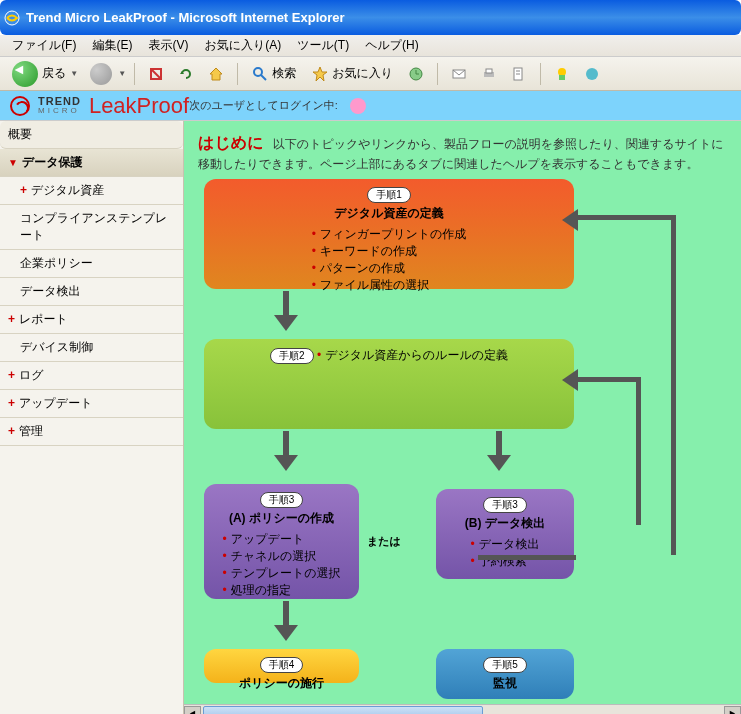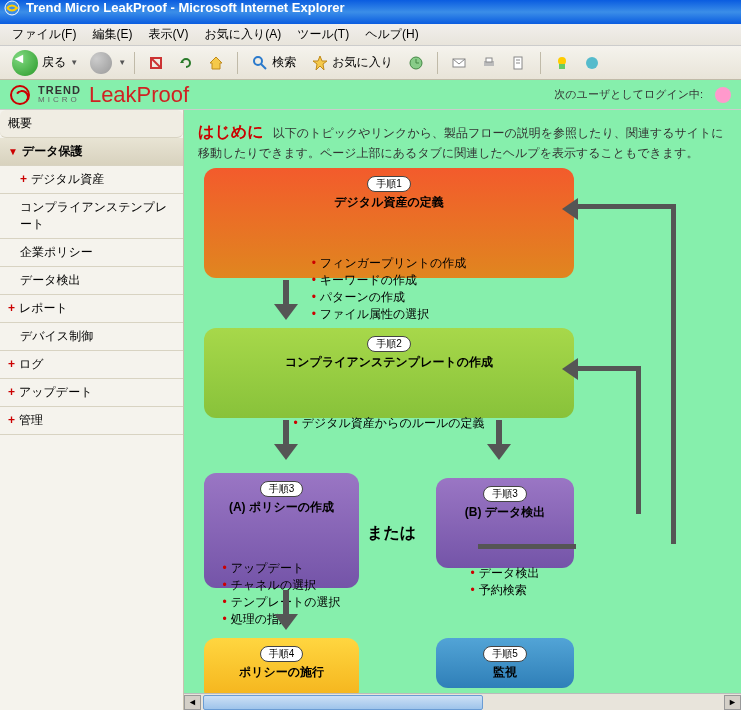--- a/index.html
+++ b/index.html
@@ -1,32 +1,32 @@
 <!DOCTYPE html>
 <html><head>
 <meta charset="utf-8">
 <style>
 * { margin: 0; padding: 0; box-sizing: border-box; }
 body { font-family: "MS PGothic", "Meiryo", sans-serif; font-size: 12px; background: #fff; width: 741px; height: 714px; overflow: hidden; }
 
-.titlebar { background: linear-gradient(to bottom, #0a5ce0, #3b8ee8 50%, #0a5ce0); color: #fff; height: 24px; display: flex; align-items: flex-start; padding: 0 4px; }
+.titlebar { background: linear-gradient(to bottom, #0a5ce0, #3b8ee8 50%, #0a5ce0); color: #fff; height: 35px; display: flex; align-items: center; padding: 0 4px; border-radius: 6px; }
 .titlebar .ie-icon { width: 16px; height: 16px; margin-right: 6px; }
 .titlebar-text { font-weight: bold; font-size: 13px; }
 
 .menubar { background: linear-gradient(to bottom, #f1efec, #e8e4db); height: 22px; display: flex; align-items: center; padding: 0 4px; border-bottom: 1px solid #ccc; }
 .menubar .menu-item { padding: 2px 8px; cursor: default; }
 
 .toolbar { background: linear-gradient(to bottom, #f5f3ed, #e8e4d8); height: 34px; display: flex; align-items: center; padding: 0 6px; gap: 4px; border-bottom: 1px solid #c0baa8; }
 .tbtn { display: inline-flex; align-items: center; justify-content: center; width: 24px; height: 24px; border-radius: 3px; margin: 0 1px; }
 .tbtn-lg { display: inline-flex; align-items: center; height: 26px; padding: 0 6px; border-radius: 3px; gap: 4px; }
 .back-btn { background: radial-gradient(circle at 30% 30%, #7fd87f, #2a9a2a); width: 26px; height: 26px; border-radius: 50%; color: #fff; font-size: 14px; }
 .fwd-btn { background: radial-gradient(circle at 30% 30%, #ccc, #999); width: 22px; height: 22px; border-radius: 50%; }
 .toolbar .sep { width: 1px; height: 22px; background: #c0baa8; margin: 0 4px; }
 
-.appheader { background: #86efac; height: 30px; display: flex; align-items: center; padding: 0 10px; border-bottom: 1px solid #ccc; justify-content: space-between; }
+.appheader { background: #7dd3fc; height: 30px; display: flex; align-items: center; padding: 0 10px; border-bottom: 1px solid #ccc; justify-content: flex-start; }
 .brand { display: flex; align-items: center; gap: 8px; }
 .tm-logo { width: 20px; height: 20px; border: 2px solid #c00; border-radius: 50%; position: relative; }
 .tm-logo::after { content: ""; position: absolute; width: 10px; height: 10px; border: 2px solid #c00; border-radius: 50%; border-left-color: transparent; border-bottom-color: transparent; top: 3px; left: 3px; transform: rotate(-10deg);}
 .brand-trend { font-size: 11px; color: #333; font-weight: bold; letter-spacing: 1px; line-height: 1; }
 .brand-micro { font-size: 8px; color: #666; letter-spacing: 3px; line-height: 1; }
 .brand-product { font-size: 22px; color: #d02222; margin-left: 0; }
 .login-info { font-size: 11px; color: #333; display: flex; align-items: center; gap: 12px; }
 .user-ico { width: 16px; height: 16px; background: #f9c; border-radius: 50%; }
 
 .main { display: flex; height: 600px; }
@@ -39,29 +39,29 @@
 .side-item .arrow { color: #c00; font-size: 10px; margin-right: 4px; }
 
 .content { flex: 1; overflow: hidden; background: #86efac; position: relative; }
 .intro { padding: 10px 14px 6px; font-size: 12px; color: #333; line-height: 1.5; }
 .intro-head { color: #c00; font-size: 16px; font-weight: bold; margin-right: 6px; }
 
 .flowwrap { padding: 4px 10px 0 20px; position: relative; height: 530px; }
 .flowbox { border-radius: 12px; padding: 8px 12px 10px; color: #000; font-size: 12px; position: absolute; text-align: center; }
 .flowbox .stephdr { display: inline-block; border: 1px solid #444; border-radius: 8px; background: #fff; font-size: 10px; padding: 0 8px; margin-bottom: 2px; }
 .flowbox .boxtitle { font-weight: bold; margin-bottom: 4px; }
-.flowbox ul { list-style: none; text-align: left; display: inline-block; margin-top: 40px; }
+.flowbox ul { list-style: none; text-align: left; display: inline-block; }
 .flowbox ul li::before { content: "\2022"; color: #c00; margin-right: 4px; }
 
 .box1 { background: linear-gradient(to bottom, #f35b2c, #e0861f); left: 20px; top: 0; width: 370px; height: 110px; }
 .box2 { background: linear-gradient(to bottom, #a7d84a, #88c23a); left: 20px; top: 160; width: 370px; height: 90px; top: 160px; }
 .box3a { background: linear-gradient(to bottom, #9a76c4, #7454a8); left: 20px; top: 305px; width: 155px; height: 115px; }
 .box3b { background: linear-gradient(to bottom, #9a76c4, #7454a8); left: 252px; top: 310px; width: 138px; height: 90px; }
-.or-label { position: absolute; left: 183px; top: 355px; font-weight: bold; font-size: 16px; }
-.box4 { background: linear-gradient(to bottom, #ffd640, #f4b21a); left: 20px; top: 470px; width: 155px; height: 64px; }
+.or-label { position: absolute; left: 183px; top: 355px; font-weight: bold; font-size: 11px; }
+.box4 { background: linear-gradient(to bottom, #ffd640, #f4b21a); left: 20px; top: 470px; width: 155px; height: 34px; }
 .box5 { background: linear-gradient(to bottom, #52a4d6, #2f7fb8); left: 252px; top: 470px; width: 138px; height: 50px; }
 
 .arrow-down { position: absolute; width: 24px; height: 40px; }
 .arrow-down::before { content:""; position:absolute; left:9px; top:0; width:6px; height:26px; background:#555;}
 .arrow-down::after { content:""; position:absolute; left:0; top:24px; width:0; height:0; border-left:12px solid transparent; border-right:12px solid transparent; border-top:16px solid #555;}
 .ad1 { left: 90px; top: 112px; }
 .ad2 { left: 90px; top: 252px; }
 .ad3 { left: 303px; top: 252px; }
 .ad4 { left: 90px; top: 422px; }
 
@@ -226,21 +226,20 @@
           <li>フィンガープリントの作成</li>
           <li>キーワードの作成</li>
           <li>パターンの作成</li>
           <li>ファイル属性の選択</li>
         </ul>
       </div>
       <div class="arrow-down ad1"></div>
 
       <div class="flowbox box2">
         <div class="stephdr">手順2</div>
-        <div class="boxtitle">コンプライアンステンプレートの作成</div>
         <ul><li>デジタル資産からのルールの定義</li></ul>
       </div>
       <div class="arrow-down ad2"></div>
       <div class="arrow-down ad3"></div>
 
       <div class="flowbox box3a">
         <div class="stephdr">手順3</div>
         <div class="boxtitle">(A) ポリシーの作成</div>
         <ul>
           <li>アップデート</li>

